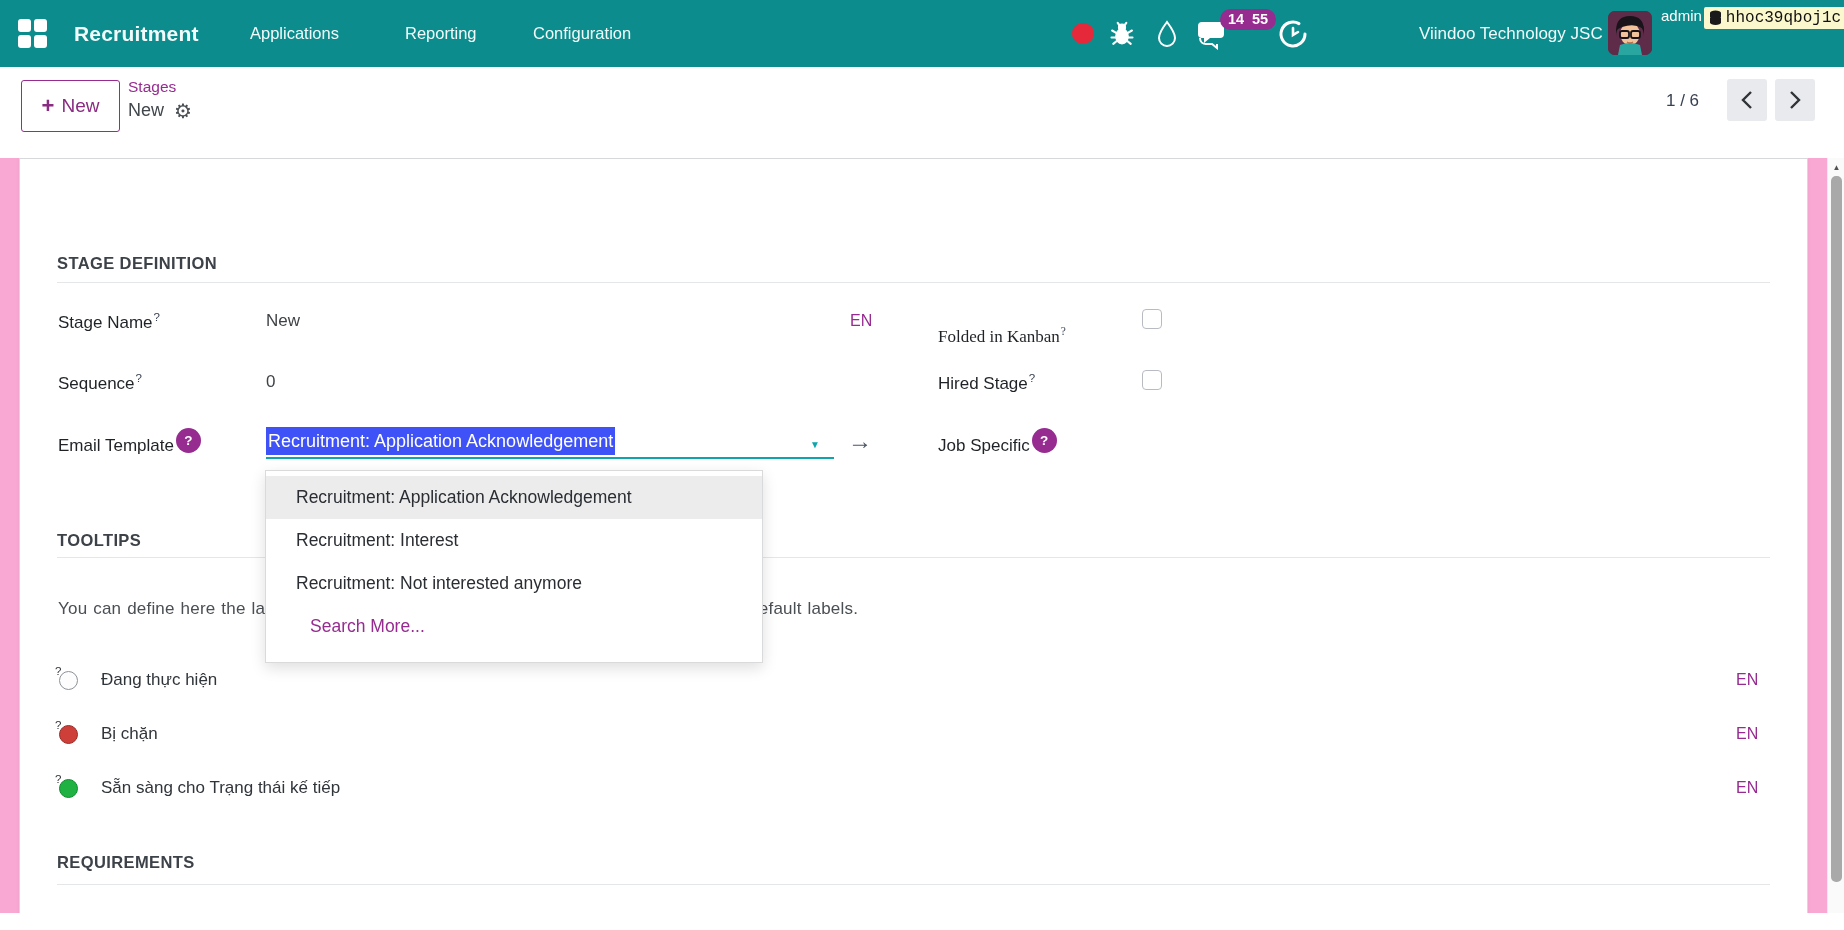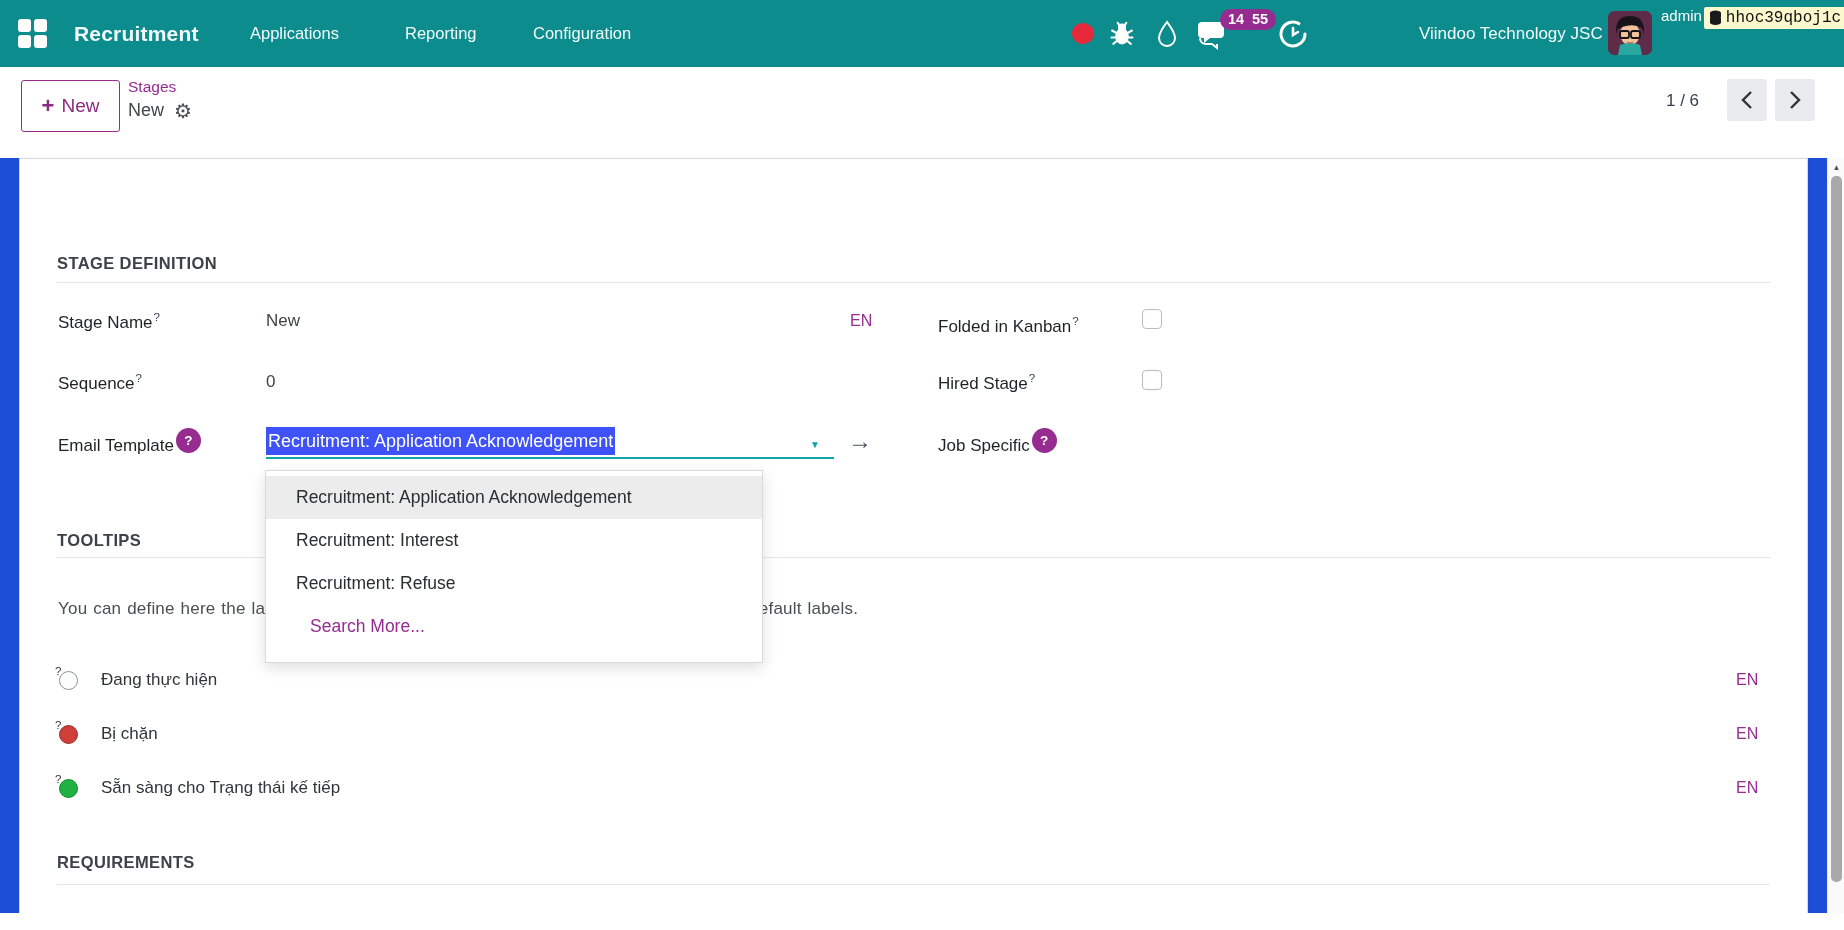--- a/index.html
+++ b/index.html
@@ -1,18 +1,18 @@
 <!DOCTYPE html>
 <html><head>
 <meta charset="utf-8">
 <style>
   html,body{margin:0;padding:0;background:#fff;}
   *{box-sizing:border-box;}
   body{font-family:"Liberation Sans", sans-serif;}
-  .screen{position:relative;width:1844px;height:913px;overflow:hidden;background:#1d4ed8;}
+  .screen{position:relative;width:1844px;height:913px;overflow:hidden;background:#f9a8d4;}
 
   
   .topbar{position:absolute;left:0;top:0;width:1844px;height:67px;background:#0d8c8d;z-index:30;}
   .topbar .abs{position:absolute;top:0;height:67px;display:flex;align-items:center;color:#f2fbfb;}
   .apps-btn{position:absolute;left:18px;top:19px;width:30px;height:30px;display:grid;grid-template-columns:13px 13px;grid-template-rows:13px 13px;gap:3px;cursor:pointer;}
   .apps-btn span{background:#fff;border-radius:3px;}
   .brand{left:74px;font-size:21px;font-weight:600;letter-spacing:.2px;}
   .menu-item{font-size:16.5px;cursor:pointer;}
   .m0{left:250px;} .m1{left:405px;} .m2{left:533px;}
   .rec-dot{position:absolute;left:1072px;top:23px;width:22px;height:21px;border-radius:50%;background:#e5293a;}
@@ -177,21 +177,21 @@
   </div>
 
   <main class="sheet">
 
     <div class="ph sec-title" style="left:37px;top:95px;">STAGE DEFINITION</div>
     <div class="sec-hr" style="top:123px;"></div>
 
     <div class="ph flabel" style="left:38px;top:152px;"><span>Stage Name</span><sup class="sup-q">?</sup></div>
     <div class="ph fvalue" style="left:246px;top:152px;">New</div>
     <div class="ph lang-tag" style="left:830px;top:153px;">EN</div>
-    <div class="ph flabel" style="left:918px;top:156px;"><span>Folded in Kanban</span><sup class="sup-q">?</sup></div>
+    <div class="ph flabel" style="left:918px;top:166px;font-family:Liberation Serif, serif;"><span>Folded in Kanban</span><sup class="sup-q">?</sup></div>
     <div class="checkbox" style="left:1122px;top:150px;"></div>
 
     <div class="ph flabel" style="left:38px;top:213px;"><span>Sequence</span><sup class="sup-q">?</sup></div>
     <div class="ph fvalue" style="left:246px;top:213px;">0</div>
     <div class="ph flabel" style="left:918px;top:213px;"><span>Hired Stage</span><sup class="sup-q">?</sup></div>
     <div class="checkbox" style="left:1122px;top:211px;"></div>
 
     <div class="ph flabel" style="left:38px;top:275px;"><span>Email Template</span><span class="q-badge">?</span></div>
     <div class="tmpl-input">
       <span class="tmpl-sel">Recruitment: Application Acknowledgement</span>
@@ -228,21 +228,21 @@
     <div class="ph kstate-label" style="left:81px;top:619px;">Sẵn sàng cho Trạng thái kế tiếp</div>
     <div class="ph lang-tag" style="left:1716px;top:620px;">EN</div>
 
     <div class="ph sec-title" style="left:37px;top:694px;">REQUIREMENTS</div>
     <div class="sec-hr" style="top:725px;"></div>
   </main>
 
   <div class="dropdown">
     <div class="dd-item active">Recruitment: Application Acknowledgement</div>
     <div class="dd-item">Recruitment: Interest</div>
-    <div class="dd-item">Recruitment: Refuse</div>
+    <div class="dd-item">Recruitment: Not interested anymore</div>
     <div class="dd-more">Search More...</div>
   </div>
 
   <div class="scrollbar">
     <div class="sb-arrow sb-up">▲</div>
     <div class="sb-thumb"></div>
     <div class="sb-arrow sb-down">▼</div>
   </div>
 
 </div>

